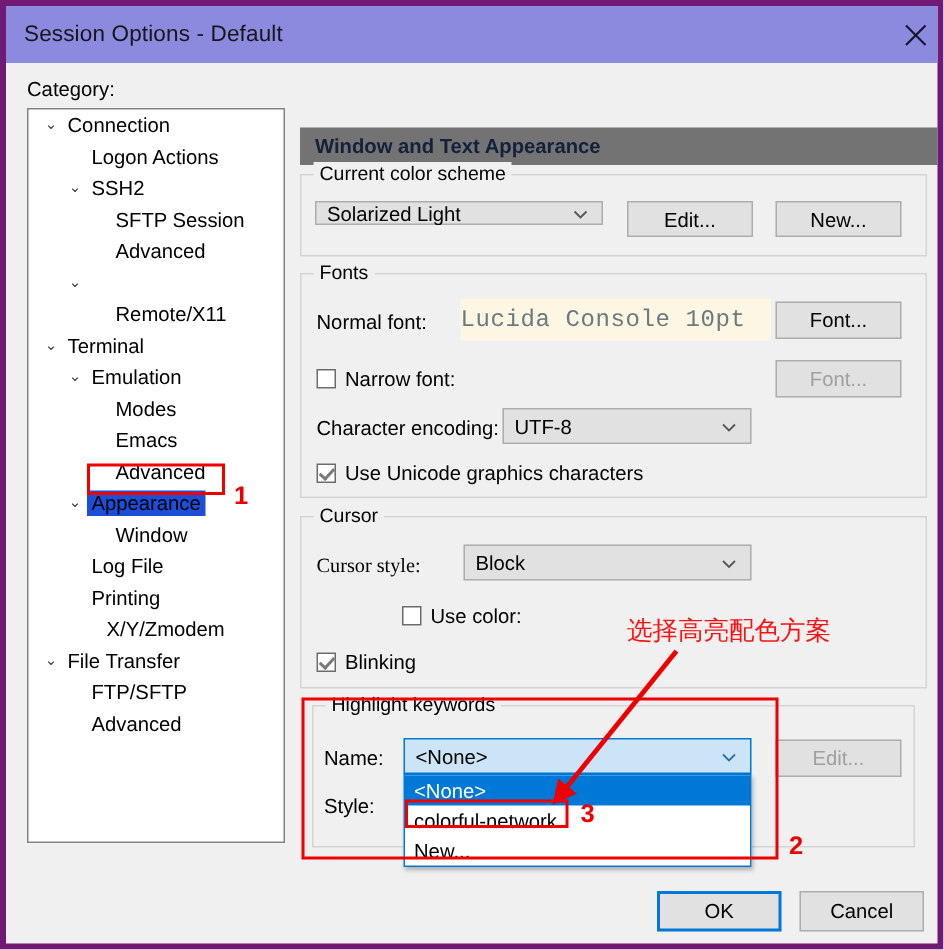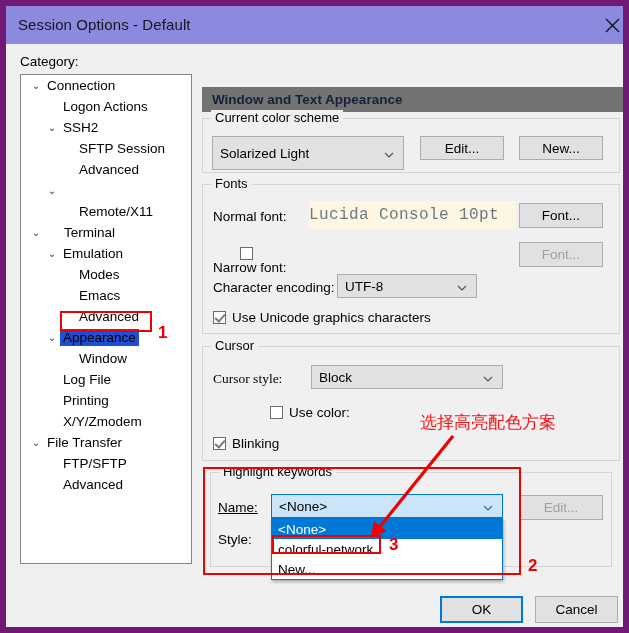--- a/index.html
+++ b/index.html
@@ -9,21 +9,21 @@
   }
   body {
     font-family: "Liberation Sans", sans-serif;
     -webkit-font-smoothing: antialiased;
   }
   #dialog {
     position: relative;
     width: 629px;
     height: 633px;
     background: #f0f0f0;
-    border: 6px solid #701a75;
+    border: 4px solid #701a75;
     box-sizing: border-box;
     overflow: hidden;
   }
 
   
   #titlebar {
     position: absolute;
     left: 0; top: 0;
     width: 629px; height: 38px;
     background: #8b8ade;
@@ -303,21 +303,21 @@
         <span class="tlabel" style="margin-left: 55px;">Advanced</span>
       </div>
       <div class="tree-row">
         <span class="chev" style="left: 24px;">⌄</span>
       </div>
       <div class="tree-row">
         <span class="tlabel" style="margin-left: 55px;">Remote/X11</span>
       </div>
       <div class="tree-row">
         <span class="chev" style="left: 8px;">⌄</span>
-        <span class="tlabel" style="margin-left: 40px;">Terminal</span>
+        <span class="tlabel" style="margin-left: 23px;">Terminal</span>
       </div>
       <div class="tree-row">
         <span class="chev" style="left: 24px;">⌄</span>
         <span class="tlabel" style="margin-left: 39px;">Emulation</span>
       </div>
       <div class="tree-row">
         <span class="tlabel" style="margin-left: 55px;">Modes</span>
       </div>
       <div class="tree-row">
         <span class="tlabel" style="margin-left: 55px;">Emacs</span>
@@ -332,67 +332,67 @@
       <div class="tree-row">
         <span class="tlabel" style="margin-left: 55px;">Window</span>
       </div>
       <div class="tree-row">
         <span class="tlabel" style="margin-left: 39px;">Log File</span>
       </div>
       <div class="tree-row">
         <span class="tlabel" style="margin-left: 39px;">Printing</span>
       </div>
       <div class="tree-row">
-        <span class="tlabel" style="margin-left: 39px;">X/Y/Zmodem</span>
+        <span class="tlabel" style="margin-left: 49px;">X/Y/Zmodem</span>
       </div>
       <div class="tree-row">
         <span class="chev" style="left: 8px;">⌄</span>
         <span class="tlabel" style="margin-left: 23px;">File Transfer</span>
       </div>
       <div class="tree-row">
         <span class="tlabel" style="margin-left: 39px;">FTP/SFTP</span>
       </div>
       <div class="tree-row">
         <span class="tlabel" style="margin-left: 39px;">Advanced</span>
       </div>
     </div>
 
   <div id="header-band">
     <span>Window and Text Appearance</span>
   </div>
 
   <div class="group" style="left:196px; top:112px; width:418px; height:55px;">
     <div class="glegend">Current color scheme</div>
   </div>
-  <div class="combo" style="left:206px; top:130px; width:192px; height:34px;">
+  <div class="combo" style="left:206px; top:130px; width:192px; height:16px;">
     <span class="cval">Solarized Light</span>
     <span class="carrow">
       <svg width="12" height="12" viewBox="0 0 12 12">
           <polyline points="2,4 6,8 10,4" fill="none" stroke="#555" stroke-width="1.2"></polyline>
         </svg>
     </span>
   </div>
   <div class="btn" style="left:414px; top:130px; width:84px; height:24px;">Edit...</div>
   <div class="btn" style="left:513px; top:130px; width:84px; height:24px;">New...</div>
 
   <div class="group" style="left:196px; top:178px; width:418px; height:150px;">
     <div class="glegend">Fonts</div>
   </div>
   <div class="fieldlabel" style="left:207px; top:203px;">Normal font:</div>
   <div id="font-sample" style="left:303px; top:195px; width:207px; height:28px;">Lucida Console 10pt</div>
   <div class="btn" style="left:513px; top:197px; width:84px; height:25px;">Font...</div>
 
-  <div class="cbx" style="left:207px; top:241px;flex-direction:column;">
+  <div class="cbx" style="left:207px; top:241px;">
     <span class="box"></span>
     <span>Narrow font:</span>
   </div>
   <div class="btn disabled" style="left:513px; top:236px; width:84px; height:25px;">Font...</div>
 
   <div class="fieldlabel" style="left:207px; top:274px;">Character encoding:</div>
-  <div class="combo" style="left:331px; top:268px; width:140px; height:24px;">
+  <div class="combo" style="left:331px; top:268px; width:166px; height:24px;">
     <span class="cval">UTF-8</span>
     <span class="carrow">
       <svg width="12" height="12" viewBox="0 0 12 12">
           <polyline points="2,4 6,8 10,4" fill="none" stroke="#555" stroke-width="1.2"></polyline>
         </svg>
     </span>
   </div>
 
   <div class="cbx" style="left:207px; top:304px;">
     <span class="box checked"></span>
@@ -418,21 +418,21 @@
   </div>
 
   <div class="cbx" style="left:207px; top:430px;">
     <span class="box checked"></span>
     <span>Blinking</span>
   </div>
 
   <div class="group" style="left:204px; top:466px; width:402px; height:95px;">
     <div class="glegend">Highlight keywords</div>
   </div>
-  <div class="fieldlabel" style="left:212px; top:494px;text-decoration:underline;">Name:</div>
+  <div class="fieldlabel" style="left:212px; top:494px;">Name:</div>
   <div class="combo hovered" style="left:265px; top:488px; width:232px; height:24px;">
     <span class="cval">&lt;None&gt;</span>
     <span class="carrow">
       <svg width="12" height="12" viewBox="0 0 12 12">
           <polyline points="2,4 6,8 10,4" fill="none" stroke="#2a6fa8" stroke-width="1.2"></polyline>
         </svg>
     </span>
   </div>
   <div class="fieldlabel" style="left:212px; top:526px;">Style:</div>
   <div class="btn disabled" style="left:513px; top:489px; width:84px; height:25px;">Edit...</div>

